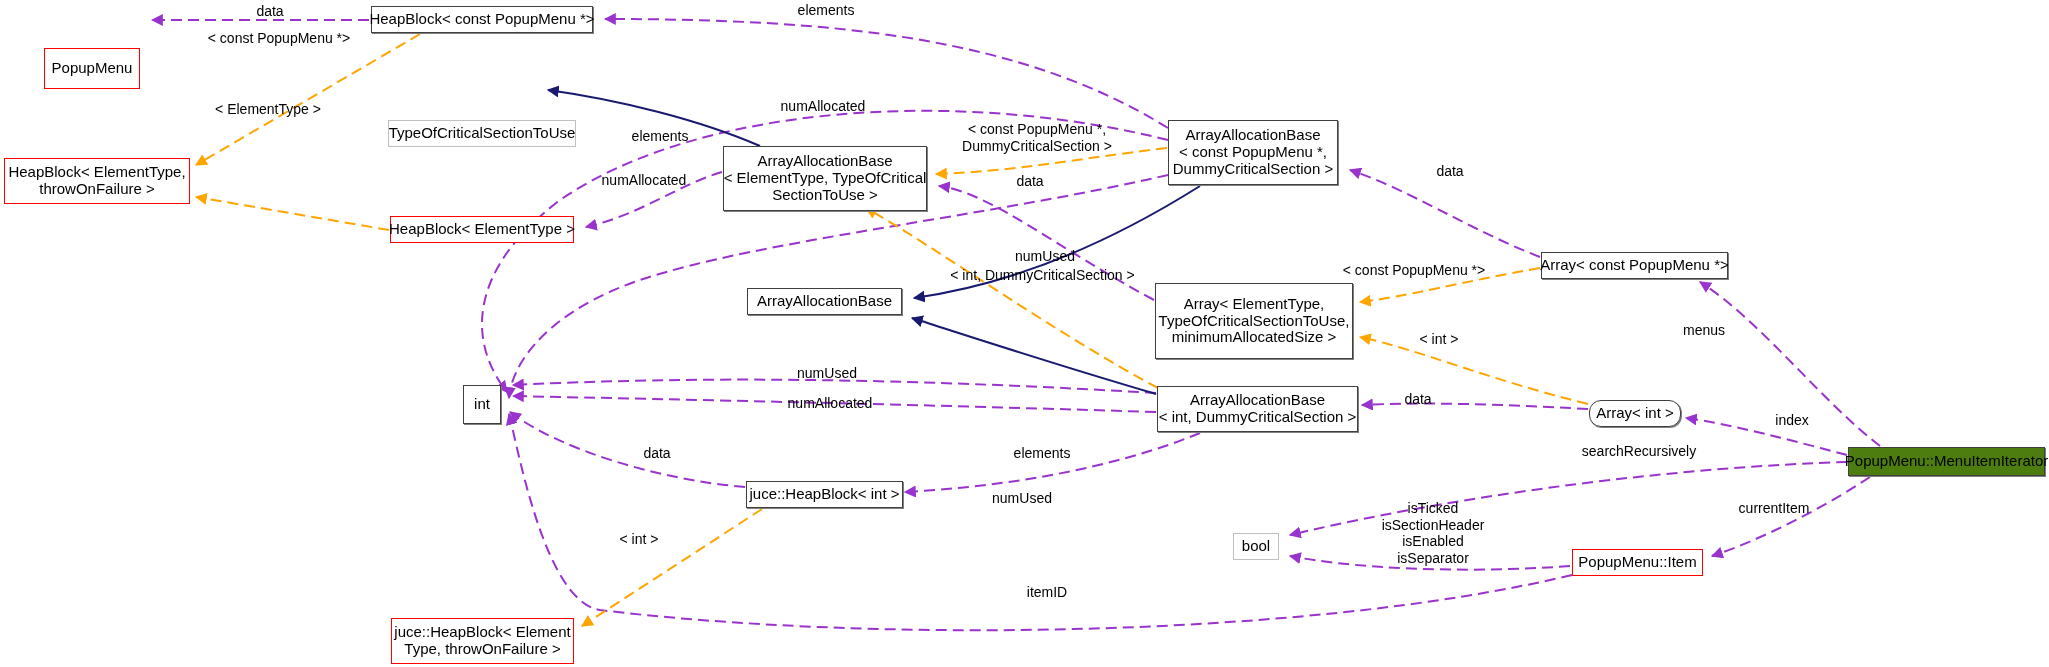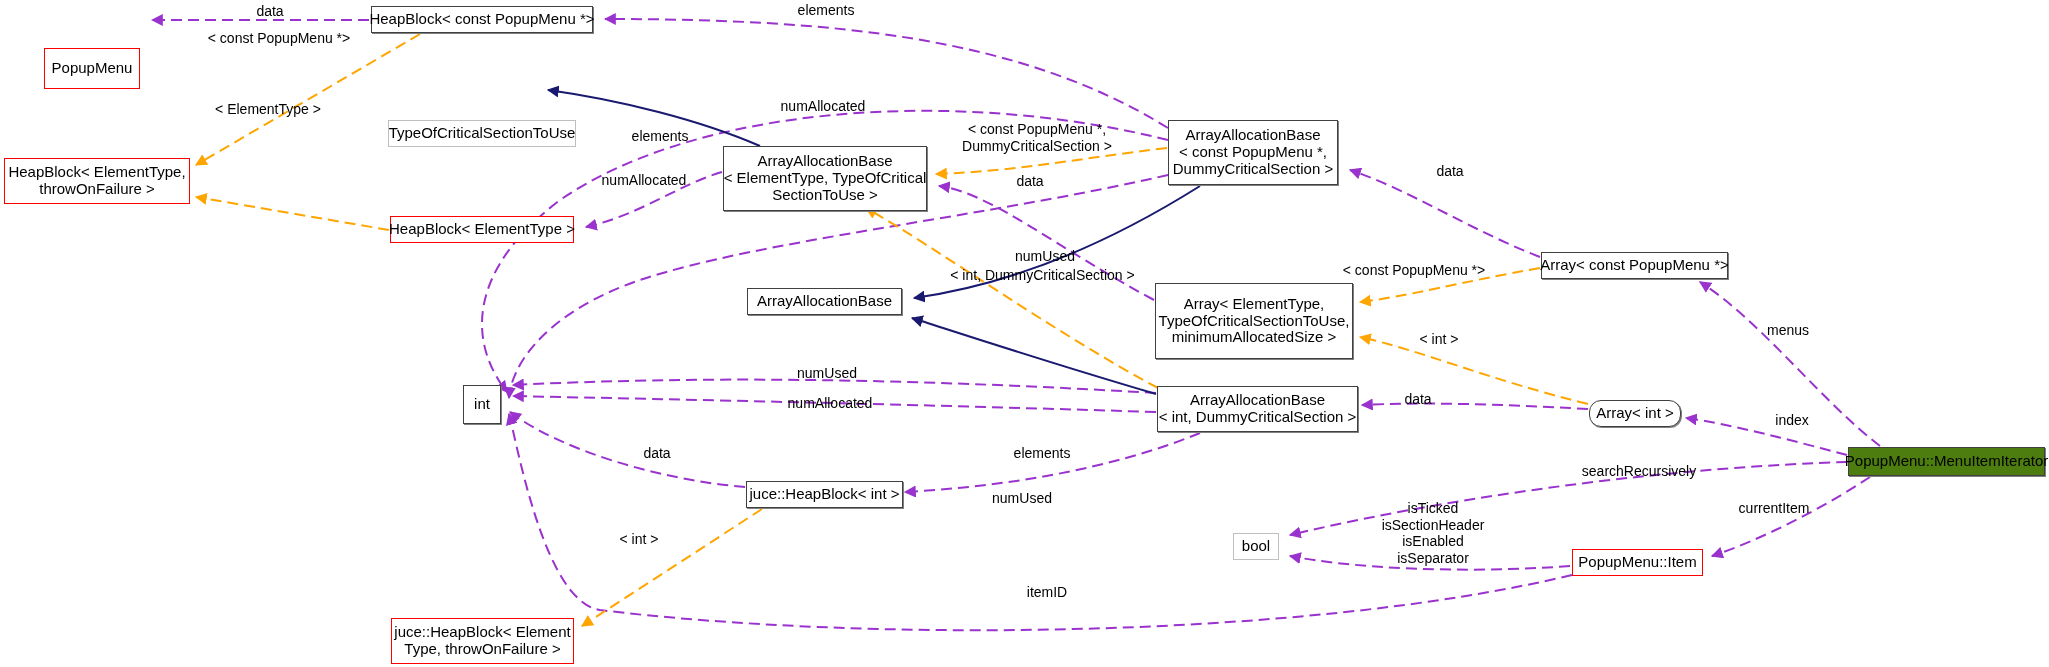--- a/index.html
+++ b/index.html
@@ -162,29 +162,29 @@
   <div class="elabel" style="left:203px;top:101px;width:130px;">&lt; ElementType &gt;</div>
   <div class="elabel" style="left:618px;top:128px;width:84px;">elements</div>
   <div class="elabel" style="left:952px;top:121px;width:170px;">&lt; const PopupMenu *,
 DummyCriticalSection &gt;</div>
   <div class="elabel" style="left:1000px;top:173px;width:60px;">data</div>
   <div class="elabel" style="left:1420px;top:163px;width:60px;">data</div>
   <div class="elabel" style="left:585px;top:172px;width:118px;">numAllocated</div>
   <div class="elabel" style="left:1000px;top:248px;width:90px;">numUsed</div>
   <div class="elabel" style="left:935px;top:267px;width:215px;">&lt; int, DummyCriticalSection &gt;</div>
   <div class="elabel" style="left:1331px;top:262px;width:166px;">&lt; const PopupMenu *&gt;</div>
-  <div class="elabel" style="left:1756px;top:322px;width:64px;">menus</div>
+  <div class="elabel" style="left:1672px;top:322px;width:64px;">menus</div>
   <div class="elabel" style="left:1409px;top:331px;width:60px;">&lt; int &gt;</div>
   <div class="elabel" style="left:782px;top:365px;width:90px;">numUsed</div>
   <div class="elabel" style="left:771px;top:395px;width:118px;">numAllocated</div>
   <div class="elabel" style="left:1388px;top:391px;width:60px;">data</div>
   <div class="elabel" style="left:1762px;top:412px;width:60px;">index</div>
   <div class="elabel" style="left:627px;top:445px;width:60px;">data</div>
   <div class="elabel" style="left:1000px;top:445px;width:84px;">elements</div>
-  <div class="elabel" style="left:1563px;top:443px;width:152px;margin-top:20px;">searchRecursively</div>
+  <div class="elabel" style="left:1563px;top:443px;width:152px;">searchRecursively</div>
   <div class="elabel" style="left:977px;top:490px;width:90px;">numUsed</div>
   <div class="elabel" style="left:1722px;top:500px;width:104px;">currentItem</div>
   <div class="elabel" style="left:1358px;top:500px;width:150px;">isTicked
 isSectionHeader
 isEnabled
 isSeparator</div>
   <div class="elabel" style="left:609px;top:531px;width:60px;">&lt; int &gt;</div>
   <div class="elabel" style="left:1012px;top:584px;width:70px;">itemID</div>
 
 </div>

